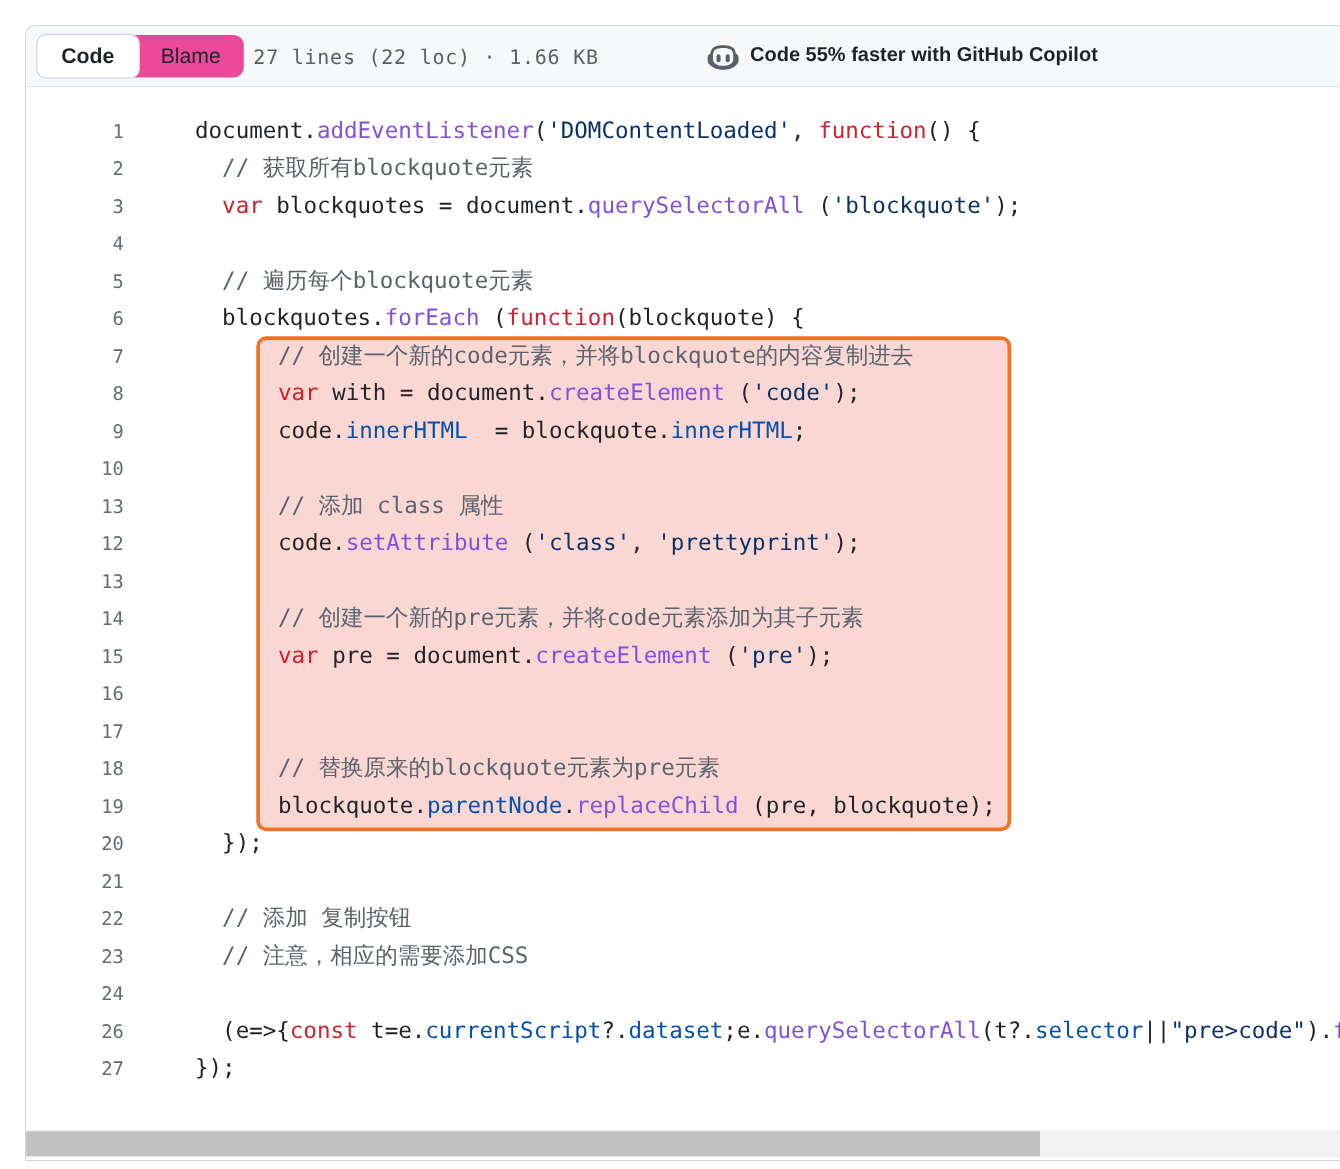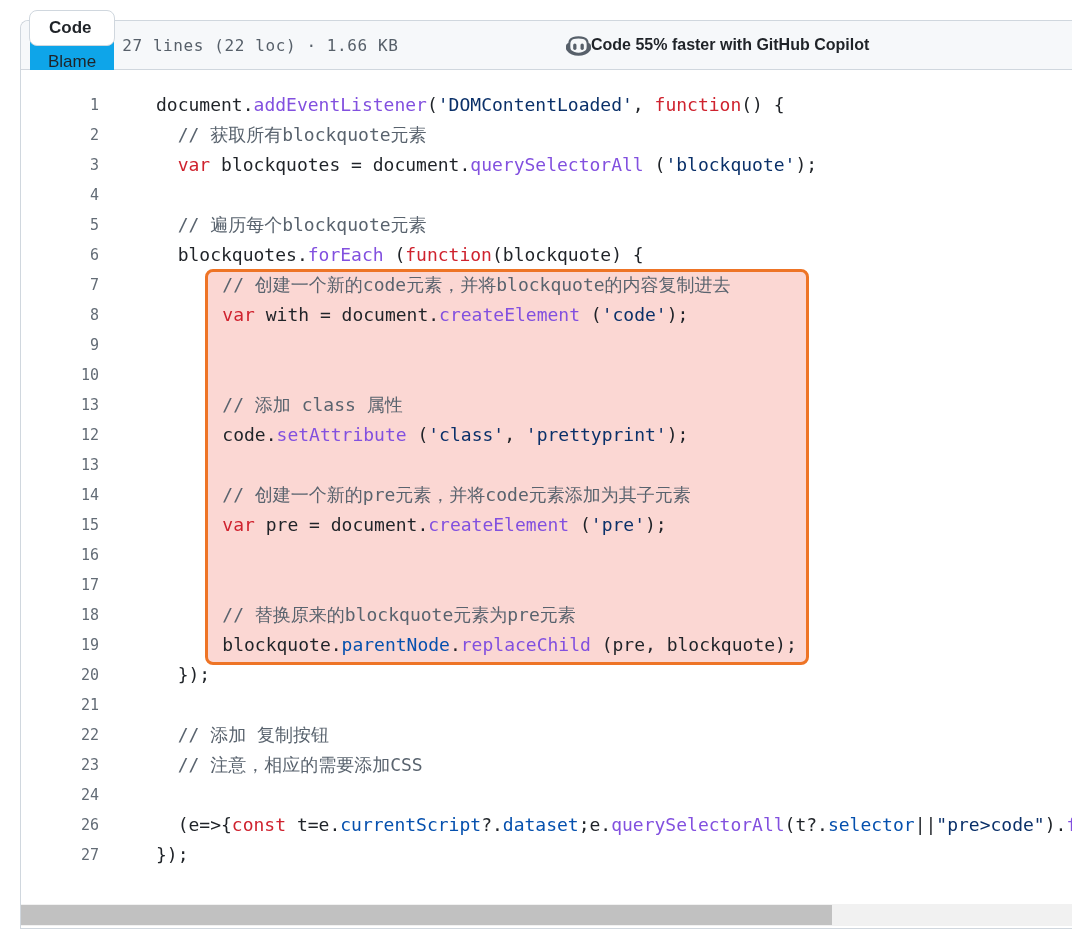--- a/index.html
+++ b/index.html
@@ -11,33 +11,33 @@
     position:absolute;left:20px;top:20px;width:1052px;height:909px;
     border:1px solid #d0d7de;border-right:none;border-radius:8px 0 0 0;
     box-sizing:border-box;background:#fff;
   }
   
   .hdr{
     height:49px;background:#f6f8fa;border-bottom:1px solid #d0d7de;
     border-radius:8px 0 0 0;display:flex;align-items:center;
     padding-left:9px;box-sizing:border-box;position:relative;
   }
-  .seg{display:flex;background:#0ea5e9;border-radius:8px;align-items:stretch;flex-direction:column;}
+  .seg{display:flex;background:#ec4899;border-radius:8px;align-items:stretch;}
   .tab{font-size:17px;padding:7px 18px;cursor:pointer;color:#1f2328;white-space:nowrap;}
   .tab.active{
     background:#fff;border:1px solid #d0d7de;border-radius:8px;
     font-weight:700;margin:-1px;padding:7px 19px;
   }
   .meta{
     margin-left:8px;font-family:"DejaVu Sans Mono",monospace;
     font-size:16px;letter-spacing:0.6px;color:#57606a;white-space:nowrap;
   }
   .copilot{
     position:absolute;left:545px;top:0;height:100%;
-    display:flex;align-items:center;
+    display:flex;align-items:center;gap:9px;
     font-size:16px;font-weight:600;color:#1f2328;white-space:nowrap;cursor:pointer;
   }
   
   .code-area{position:relative;height:858px;background:#fff;padding-top:20px;box-sizing:content-box;overflow:hidden;padding-top:0;}
   .lines{position:relative;padding-top:20px;}
   .hl-box{
     position:absolute;left:184px;top:199px;width:604px;height:396px;
     background:#fbd7d3;border:3px solid #ee7426;border-radius:8px;
     box-sizing:border-box;z-index:0;
   }
@@ -108,20 +108,21 @@
         <div class="row hl">
           <span class="num">7</span>
           <span class="codecell"><span class="tk-c">    // 创建一个新的code元素，并将blockquote的内容复制进去</span></span>
         </div>
         <div class="row hl">
           <span class="num">8</span>
           <span class="codecell"><span class="tk-t">    </span><span class="tk-k">var</span><span class="tk-t"> with = document.</span><span class="tk-f">createElement</span><span class="tk-t"> (</span><span class="tk-s">'code'</span><span class="tk-t">);</span></span>
         </div>
         <div class="row hl">
           <span class="num">9</span>
+          <span class="codecell"><span class="tk-t">    code.</span><span class="tk-p">innerHTML</span><span class="tk-t">  = blockquote.</span><span class="tk-p">innerHTML</span><span class="tk-t">;</span></span>
         </div>
         <div class="row hl">
           <span class="num">10</span>
           <span class="codecell"></span>
         </div>
         <div class="row hl">
           <span class="num">13</span>
           <span class="codecell"><span class="tk-c">    // 添加 class 属性</span></span>
         </div>
         <div class="row hl">

